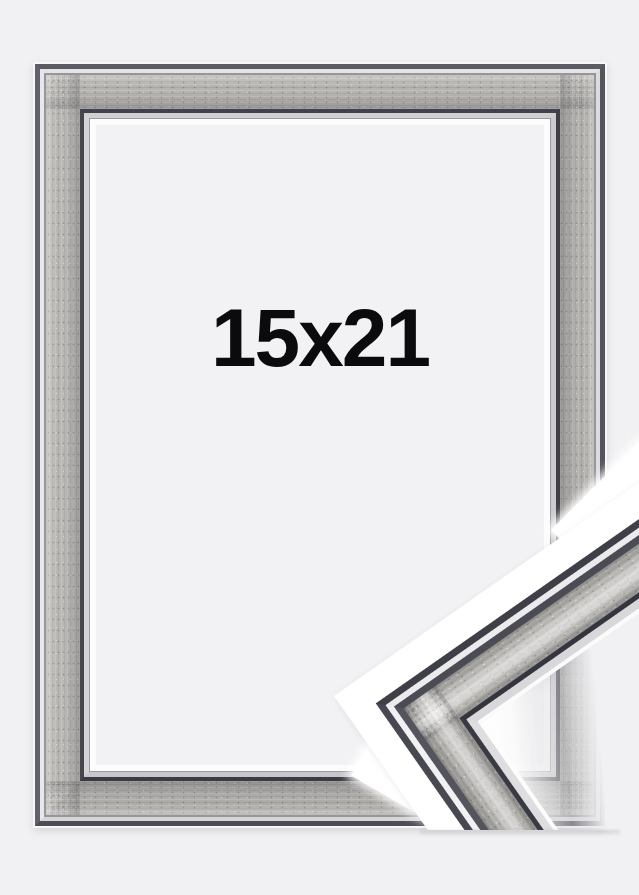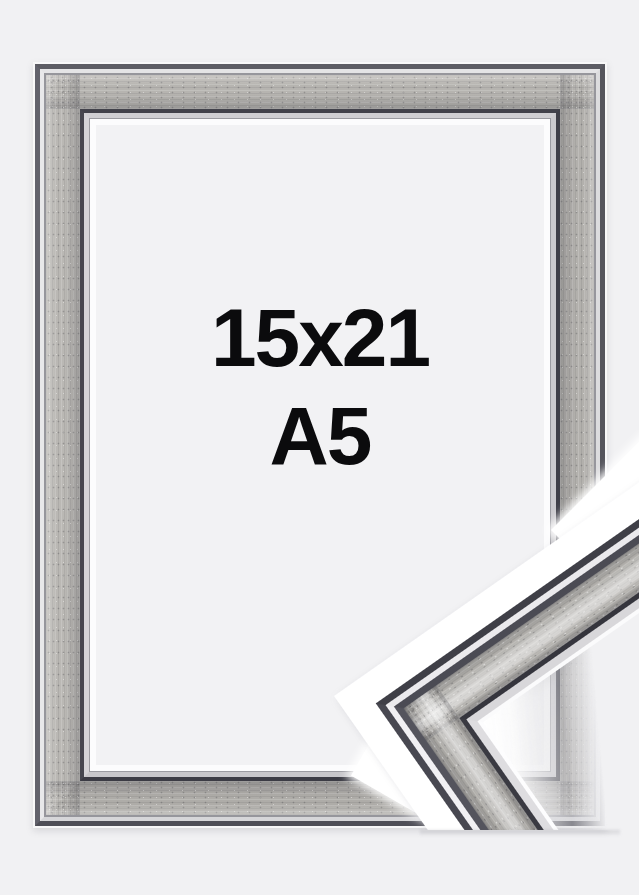--- a/index.html
+++ b/index.html
@@ -108,21 +108,20 @@
     <div class="frame-tex">
       <div class="ft ft-h ft-top"></div>
       <div class="ft ft-h ft-bottom"></div>
       <div class="ft ft-v ft-left"></div>
       <div class="ft ft-v ft-right"></div>
     </div>
   </div>
 
   <div class="size-label">
     <div>15x21</div>
-    <div>A5</div>
   </div>
 
   <div class="sample-clip">
     <div class="gap-wedge gap-wedge-upper"></div>
     <div class="gap-wedge gap-wedge-lower"></div>
 
     <div class="sample">
       <div class="sl sl1">
         <div class="sl sl2">
           <div class="sl sl3">

